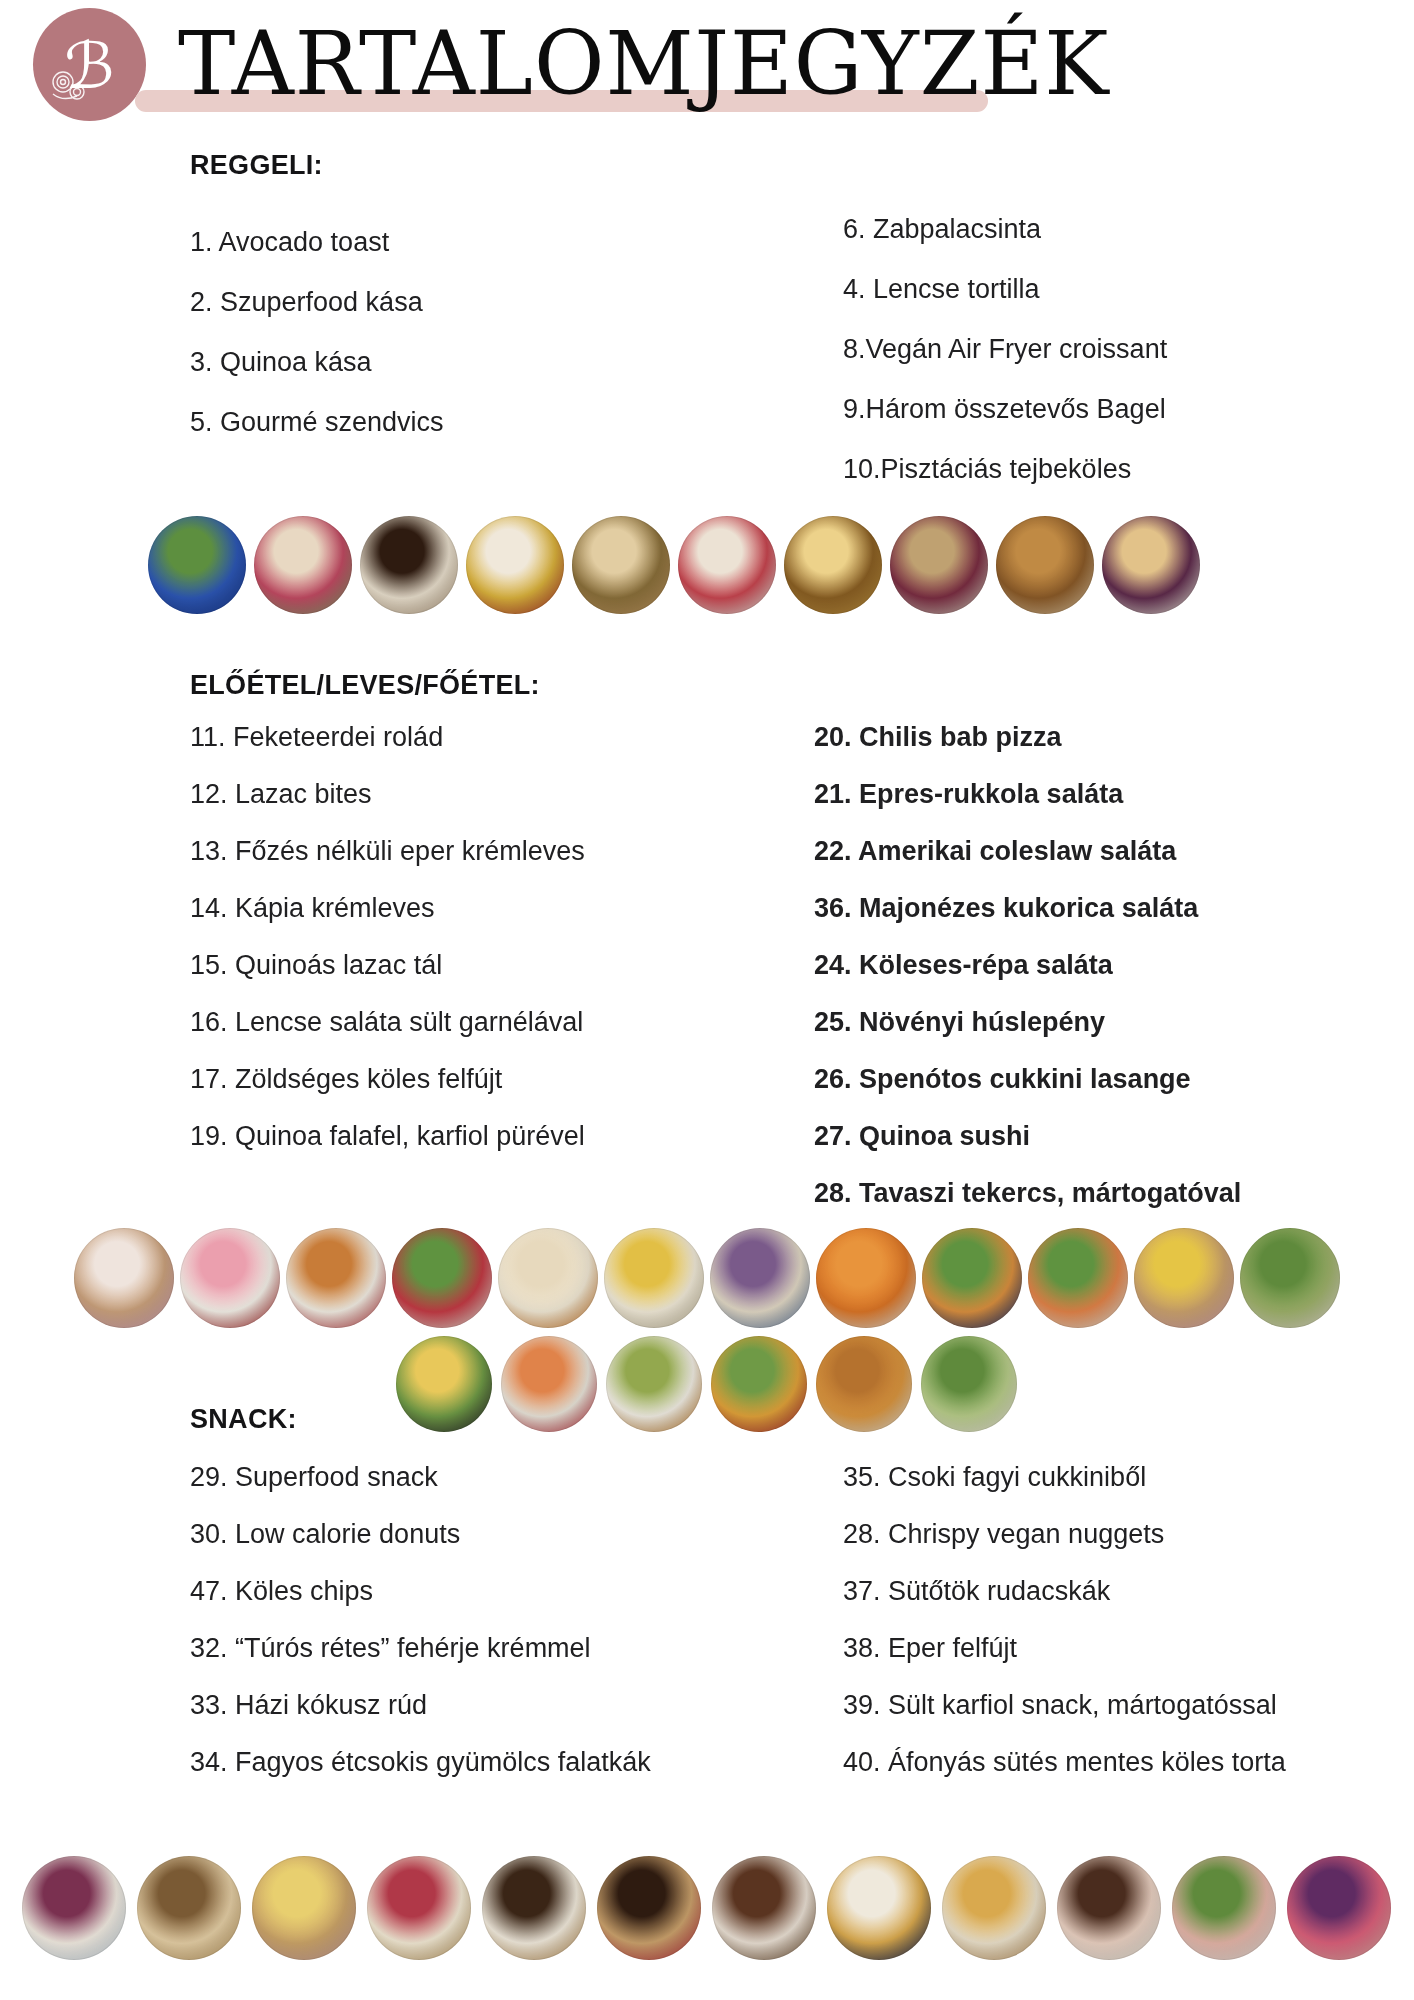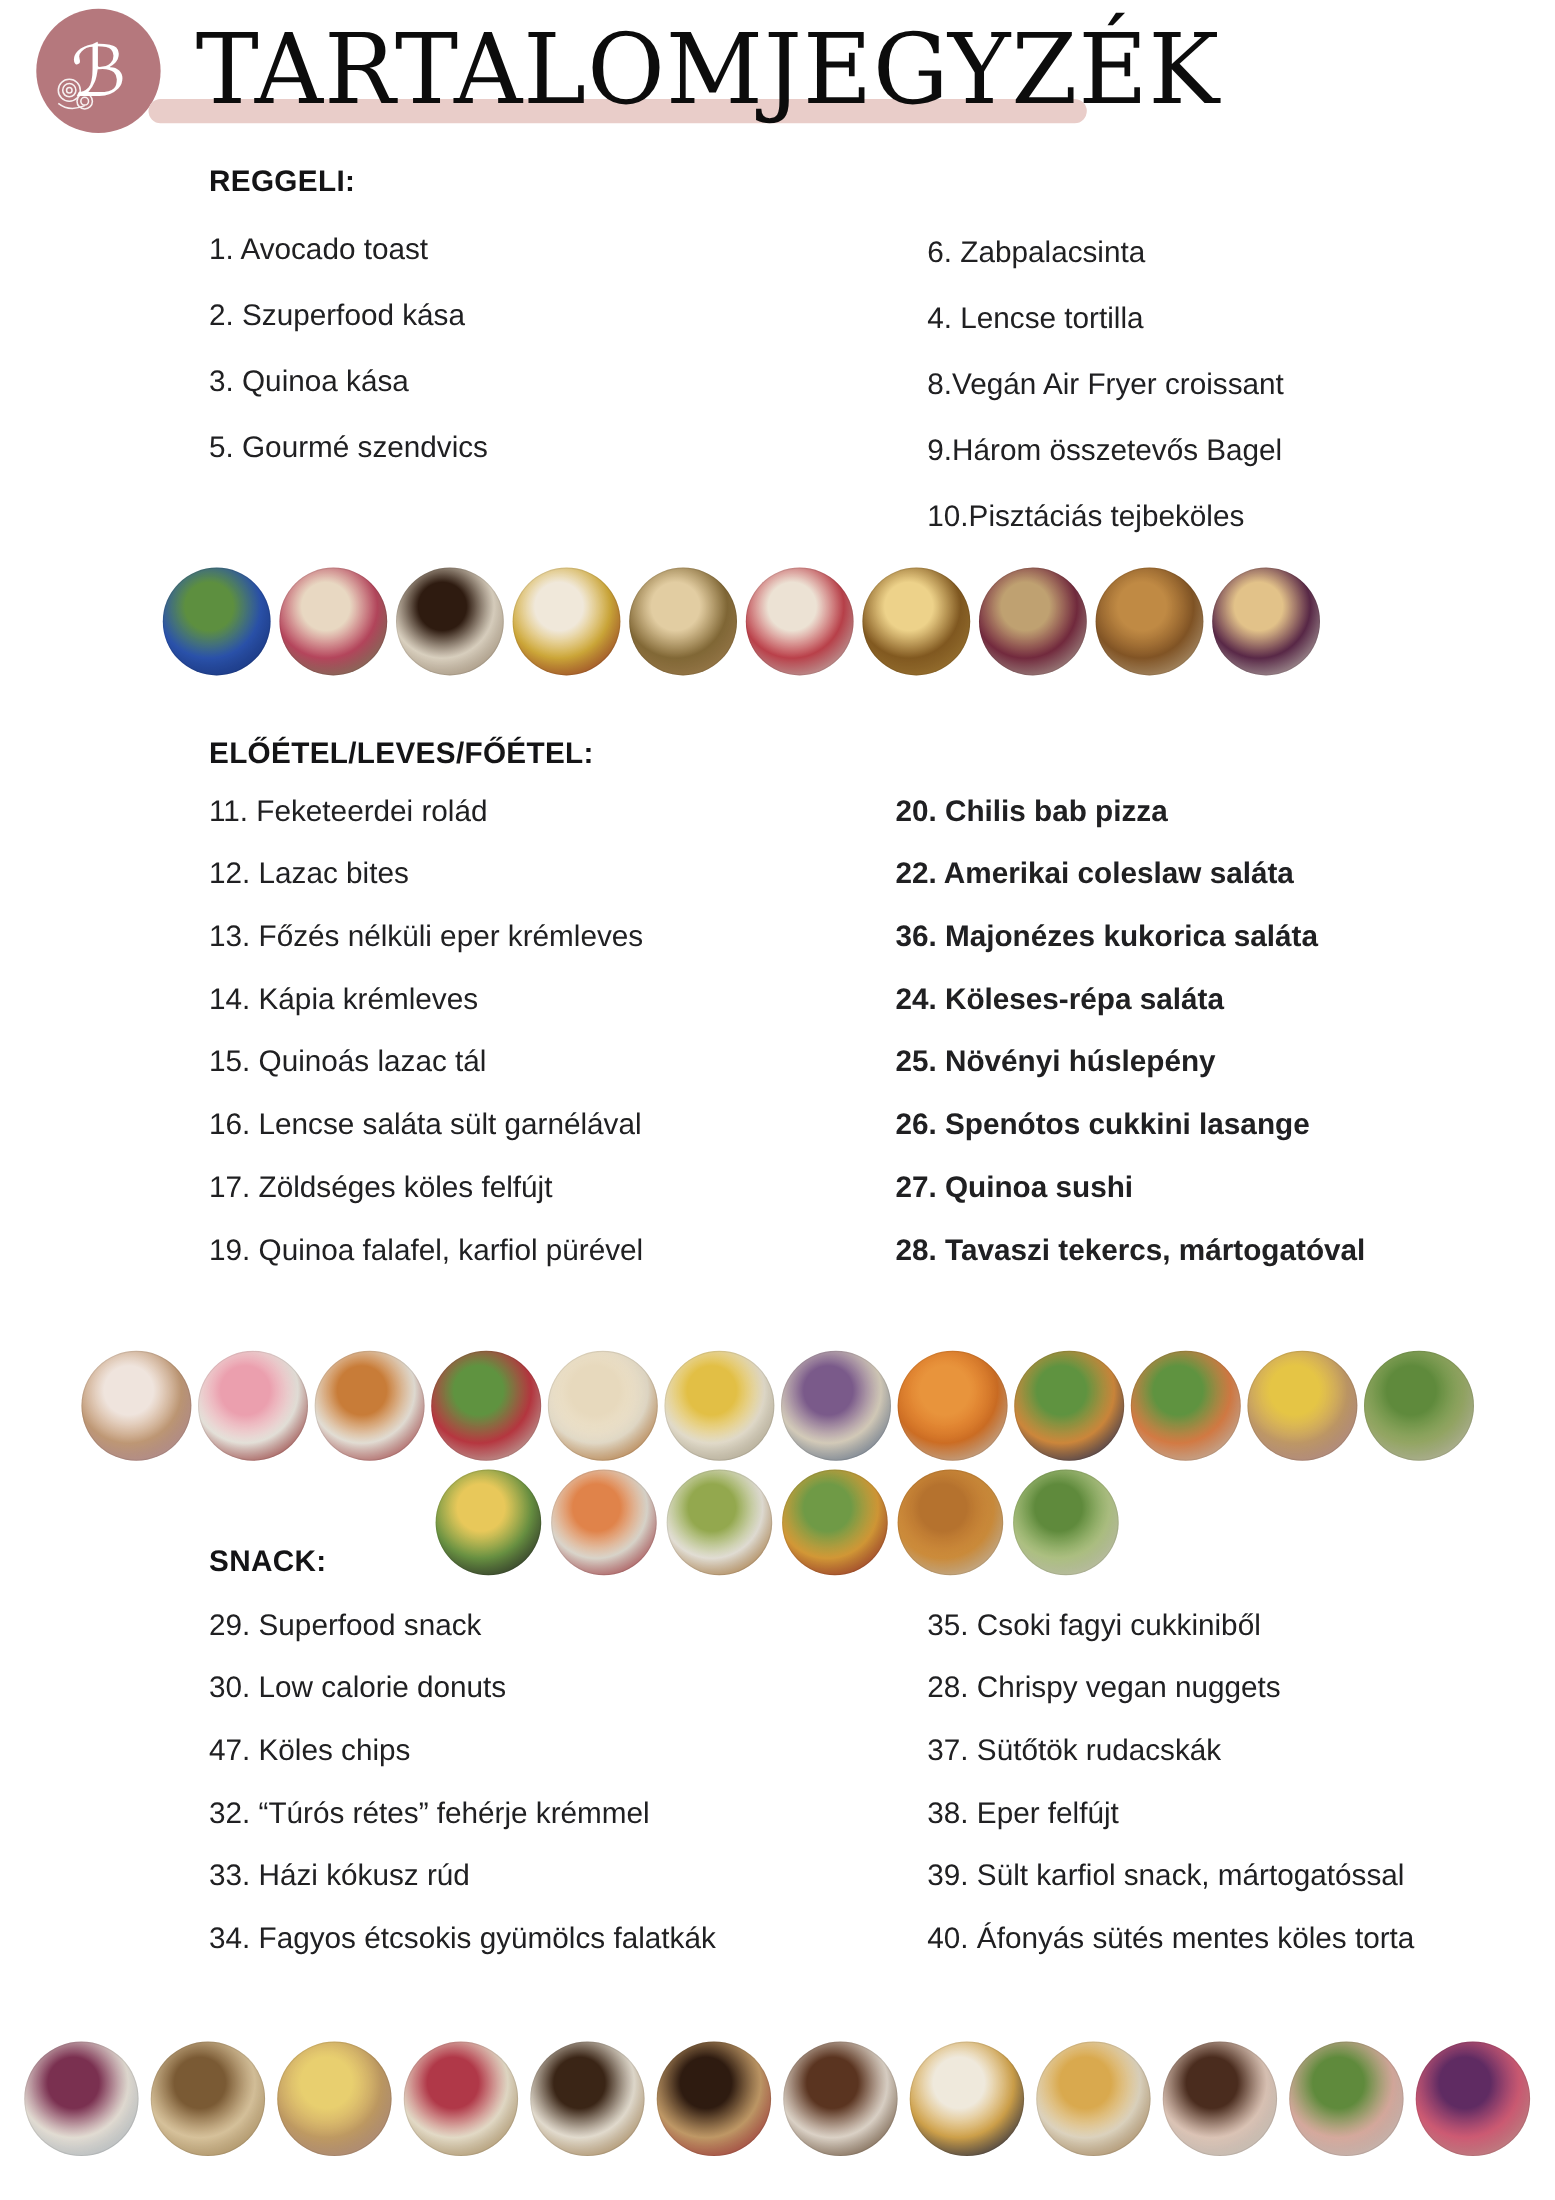--- a/index.html
+++ b/index.html
@@ -39,21 +39,21 @@
   #h-reggeli { left:190px; top:150px; }
   #h-foetel  { left:190px; top:670px; }
   #h-snack   { left:190px; top:1404px; }
 
   
   ul.toc { position:absolute; list-style:none; margin:0; padding:0;
            font-size:27px; color:#202022; width:560px; }
   ul.toc li { height:33px; line-height:33px; white-space:nowrap; }
   ul.pitch60 li { margin-bottom:27px; }
   ul.pitch57 li { margin-bottom:24px; }
-  #s1-left  { left:190px; top:210px; }
+  #s1-left  { left:190px; top:226px; }
   #s1-right { left:843px; top:213px; }
   #s2-left  { left:190px; top:721px; }
   #s2-right { left:814px; top:721px;font-weight:bold; }
   #s3-left  { left:190px; top:1461px; }
   #s3-right { left:843px; top:1461px; }
 
   
   .photo-row { position:absolute; display:flex; }
   .photo {
     border-radius:50%; flex:0 0 auto;
@@ -122,20 +122,21 @@
       <li>12. Lazac bites</li>
       <li>13. Főzés nélküli eper krémleves</li>
       <li>14. Kápia krémleves</li>
       <li>15. Quinoás lazac tál</li>
       <li>16. Lencse saláta sült garnélával</li>
       <li>17. Zöldséges köles felfújt</li>
       <li>19. Quinoa falafel, karfiol pürével</li>
     </ul>
   <ul class="toc pitch57" id="s2-right">
       <li>20. Chilis bab pizza</li>
+      <li>21. Epres-rukkola saláta</li>
       <li>22. Amerikai coleslaw saláta</li>
       <li>36. Majonézes kukorica saláta</li>
       <li>24. Köleses-répa saláta</li>
       <li>25. Növényi húslepény</li>
       <li>26. Spenótos cukkini lasange</li>
       <li>27. Quinoa sushi</li>
       <li>28. Tavaszi tekercs, mártogatóval</li>
     </ul>
   <div class="photo-row" id="row-mains-a">
       <span class="photo" title="Feketeerdei rolád" style="background: radial-gradient(circle at 43% 36%, rgb(239, 228, 221) 0%, rgb(239, 228, 221) 26%, rgb(202, 161, 124) 56%, rgb(217, 170, 187) 92%);"></span>

